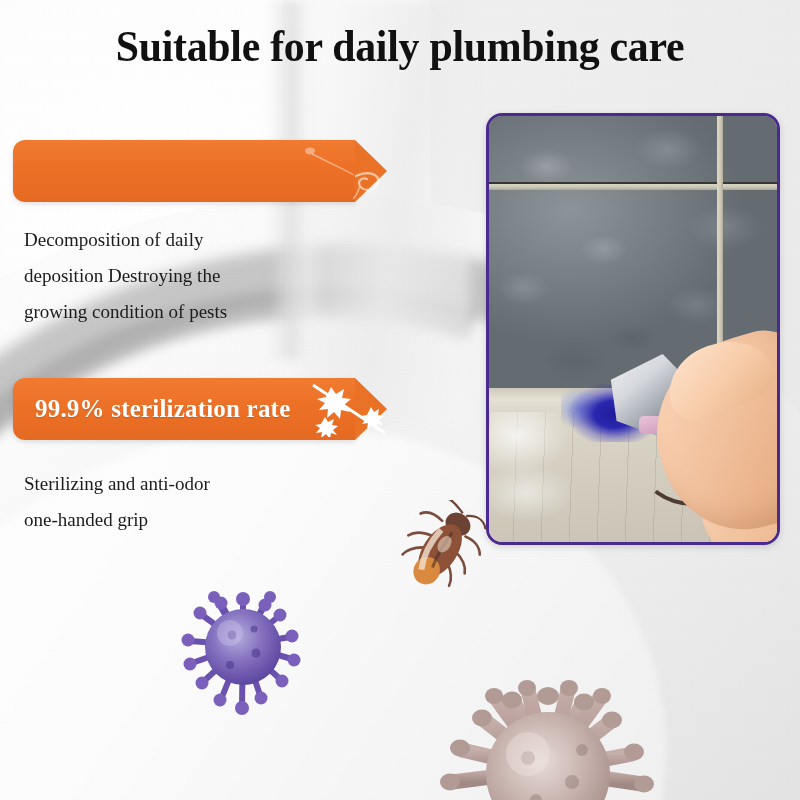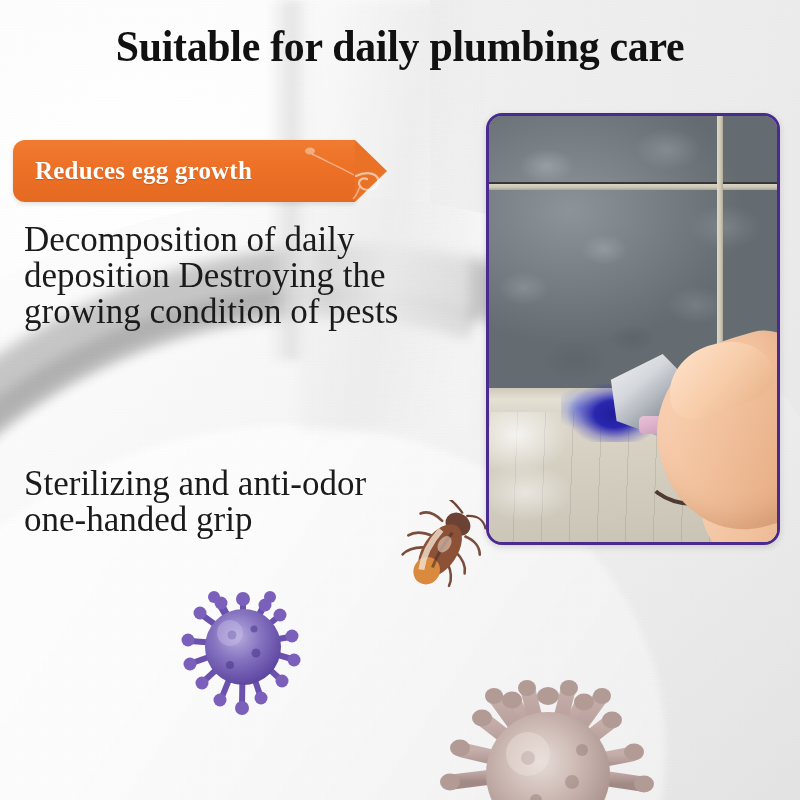--- a/index.html
+++ b/index.html
@@ -168,21 +168,21 @@
     z-index: 3;
     pointer-events: none;
   }
   #icon-sperm { left: 285px; top: 2px; width: 96px; height: 58px; opacity: .72; }
   #icon-germs { left: 288px; top: 3px; width: 96px; height: 56px; }
 
   
   .copy {
     position: absolute;
     left: 24px;
-    font-size: 35px;
+    font-size: 19px;
     line-height: 36px;
     color: #1b1b1b;
     white-space: pre-line;
   }
   #copy1 { top: 222px; }
   #copy2 {
     top: 466px;
     text-shadow:
       0 0 3px rgba(255,255,255,.95),
       0 0 6px rgba(255,255,255,.85),
@@ -388,26 +388,36 @@
 
   <div class="banner" id="banner1">
     <div class="banner-body"></div>
     <div class="banner-tip"></div>
     <svg class="banner-icon" id="icon-sperm" viewBox="0 0 96 58">
       <ellipse cx="12" cy="9" rx="5" ry="3.4" fill="#ffffff" opacity=".55"></ellipse>
       <path d="M14 12 C30 20, 44 26, 56 33" stroke="#ffffff" stroke-width="1.4" fill="none" opacity=".6"></path>
       <path d="M58 34 C70 28, 82 32, 80 41 C78 49, 66 50, 62 44 C59 39, 64 35, 69 37" stroke="#ffffff" stroke-width="2.2" fill="none" opacity=".8" stroke-linecap="round"></path>
       <path d="M62 44 C60 50, 58 54, 55 57" stroke="#ffffff" stroke-width="1.6" fill="none" opacity=".6"></path>
     </svg>
-    <span class="banner-label">Reduces egg growth</span>
   </div>
   <div class="copy" id="copy1">Decomposition of daily
 deposition Destroying the
 growing condition of pests</div>
 
+  <div class="banner" id="banner2">
+    <div class="banner-body"></div>
+    <div class="banner-tip"></div>
+    <svg class="banner-icon" id="icon-germs" viewBox="0 0 96 56">
+      <line x1="12" y1="4" x2="84" y2="52" stroke="#ffffff" stroke-width="3"></line>
+      <path d="M30 6 l5 7 8-5 -2 9 9 1 -7 6 6 7 -9 -2 -1 9 -6 -7 -7 6 1 -9 -9 1 6 -7 -8 -4 9 -2z" fill="#ffffff"></path>
+      <path d="M70 26 l3 5 5-3 -1 6 6 1 -5 4 4 5 -6 -1 -1 6 -4 -5 -5 4 1 -6 -6 1 4 -5 -5 -3 6 -1z" fill="#ffffff"></path>
+      <path d="M24 36 l3 5 6 -3 -2 6 6 1 -5 4 4 5 -6 -2 -1 6 -4 -5 -5 4 1 -6 -6 1 4 -5 -5 -3 6 -1z" fill="#ffffff"></path>
+    </svg>
+    <span class="banner-label">99.9% sterilization rate</span>
+  </div>
   <div class="copy" id="copy2">Sterilizing and anti-odor
 one-handed grip</div>
 
   <svg class="roach" viewBox="0 0 90 90">
     <g transform="rotate(34 45 45)">
       <path d="M42 8 C32 4, 22 2, 14 6" stroke="#6d4436" stroke-width="2.3" fill="none" stroke-linecap="round"></path>
       <path d="M48 8 C56 2, 64 2, 70 8" stroke="#6d4436" stroke-width="2.3" fill="none" stroke-linecap="round"></path>
       <path d="M30 26 C20 24, 12 26, 8 32" stroke="#7a4d3c" stroke-width="2.6" fill="none" stroke-linecap="round"></path>
       <path d="M30 44 C20 46, 13 50, 10 57" stroke="#7a4d3c" stroke-width="2.6" fill="none" stroke-linecap="round"></path>
       <path d="M30 58 C22 63, 17 69, 16 76" stroke="#7a4d3c" stroke-width="2.6" fill="none" stroke-linecap="round"></path>

